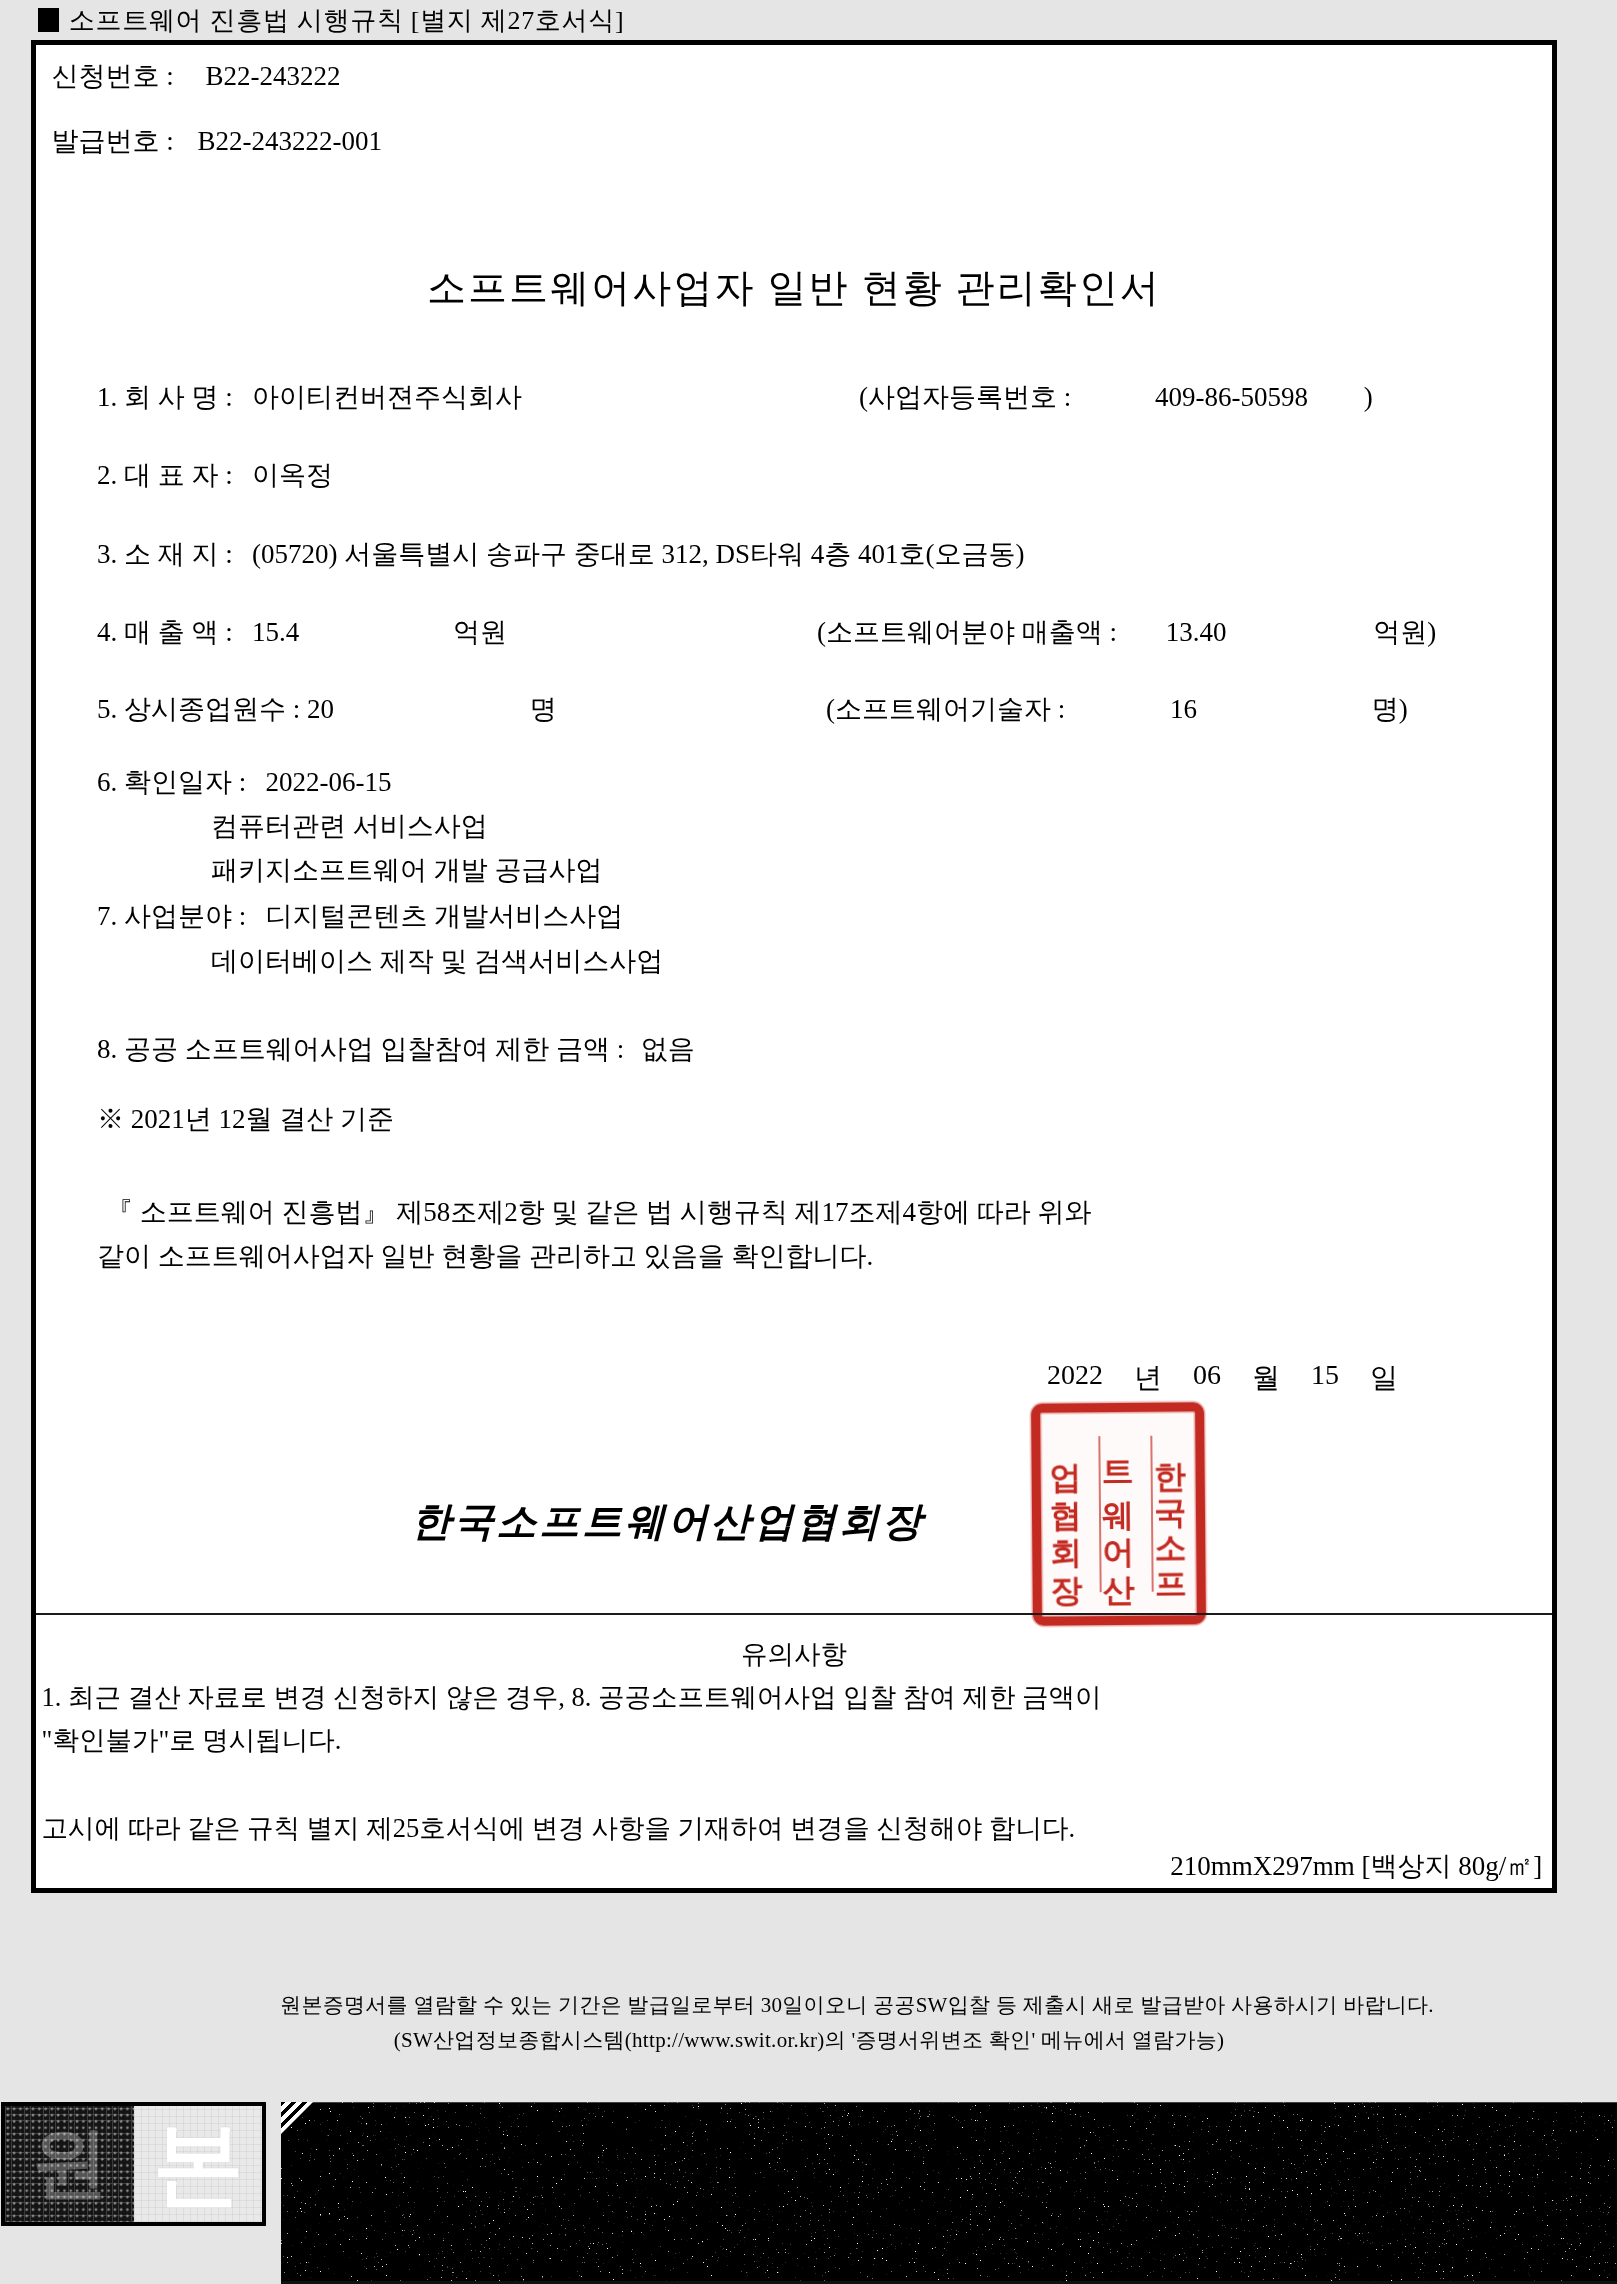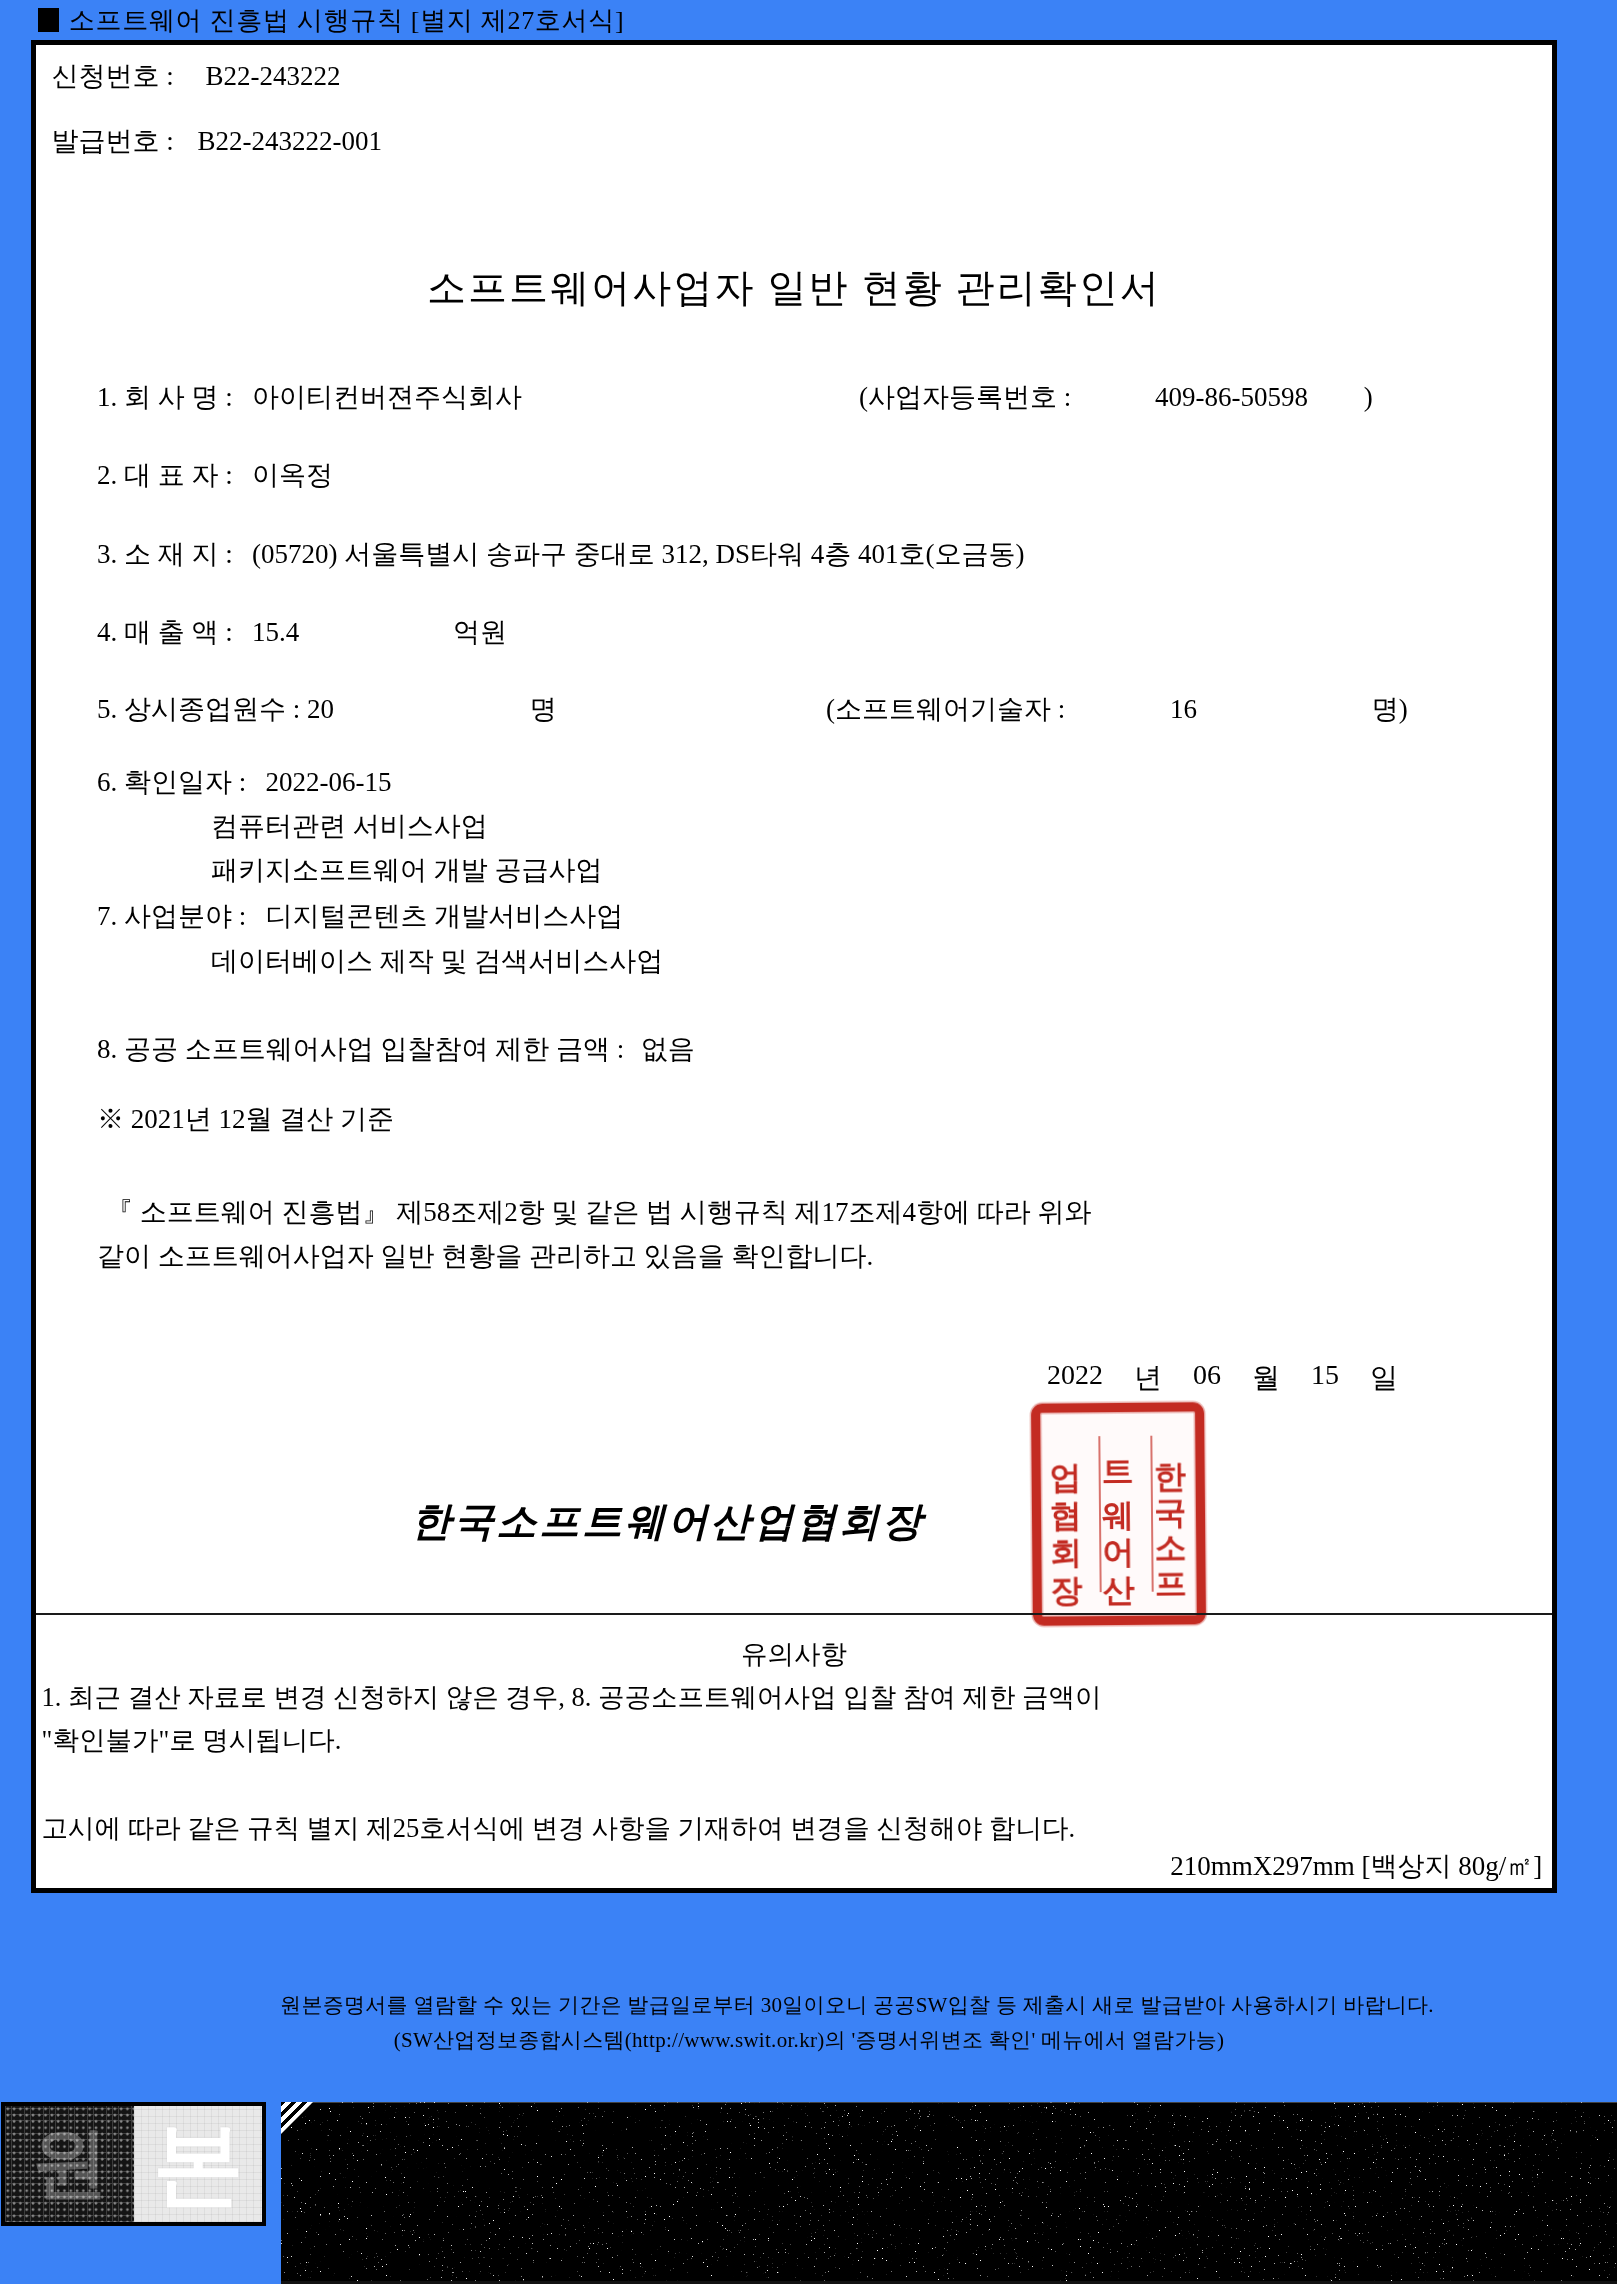--- a/index.html
+++ b/index.html
@@ -1,16 +1,16 @@
 <!DOCTYPE html>
 <html style="font-size:11.2px"><head>
 <meta charset="utf-8">
 <style>
   html,body{margin:0;padding:0;background:#fff;}
-  .page{position:relative;width:1618px;height:2284px;background:#3b82f6;overflow:hidden;
+  .page{position:relative;width:1618px;height:2284px;background:#e5e5e5;overflow:hidden;
         font-family:"Liberation Serif","DejaVu Serif",serif;color:#000;}
   
   .form-ref{position:absolute;left:38px;top:2.8px;display:flex;align-items:center;gap:9.8px;
             border-bottom:2.8px solid #000;padding-bottom:2.8px;}
   .form-ref .sq{width:21px;height:24px;background:#000;}
   .form-ref .txt{font-size:26px;letter-spacing:0.7px;white-space:nowrap;}
   
   .sheet{position:absolute;left:31px;top:40px;width:1516px;height:1843px;border:5.6px solid #000;background:#fff;}
   .abs{position:absolute;white-space:nowrap;}
   .num-row{font-size:27px;}
@@ -105,20 +105,25 @@
     <div class="abs row" style="left:61px;top:491px;">
       <span>3. 소 재 지  :</span>
       <span style="margin-left:12.6px;">(05720) 서울특별시 송파구 중대로 312, DS타워 4층 401호(오금동)</span>
     </div>
 
     <div class="abs row" style="left:61px;top:569px;">
       <span>4. 매 출 액  :</span>
       <span style="margin-left:12.6px;">15.4</span>
       <span style="margin-left:147px;">억원</span>
     </div>
+    <div class="paren" style="left:781px;top:569px;">
+      <span>(소프트웨어분야 매출액 :</span>
+      <span style="margin-left:42px;">13.40</span>
+      <span style="margin-left:140px;">억원)</span>
+    </div>
 
     <div class="abs row" style="left:61px;top:646px;">
       <span>5. 상시종업원수 :</span>
       <span style="">20</span>
       <span style="margin-left:189px;">명</span>
     </div>
     <div class="paren" style="left:790px;top:646px;">
       <span>(소프트웨어기술자 :</span>
       <span style="margin-left:98px;">16</span>
       <span style="margin-left:168px;">명)</span>

